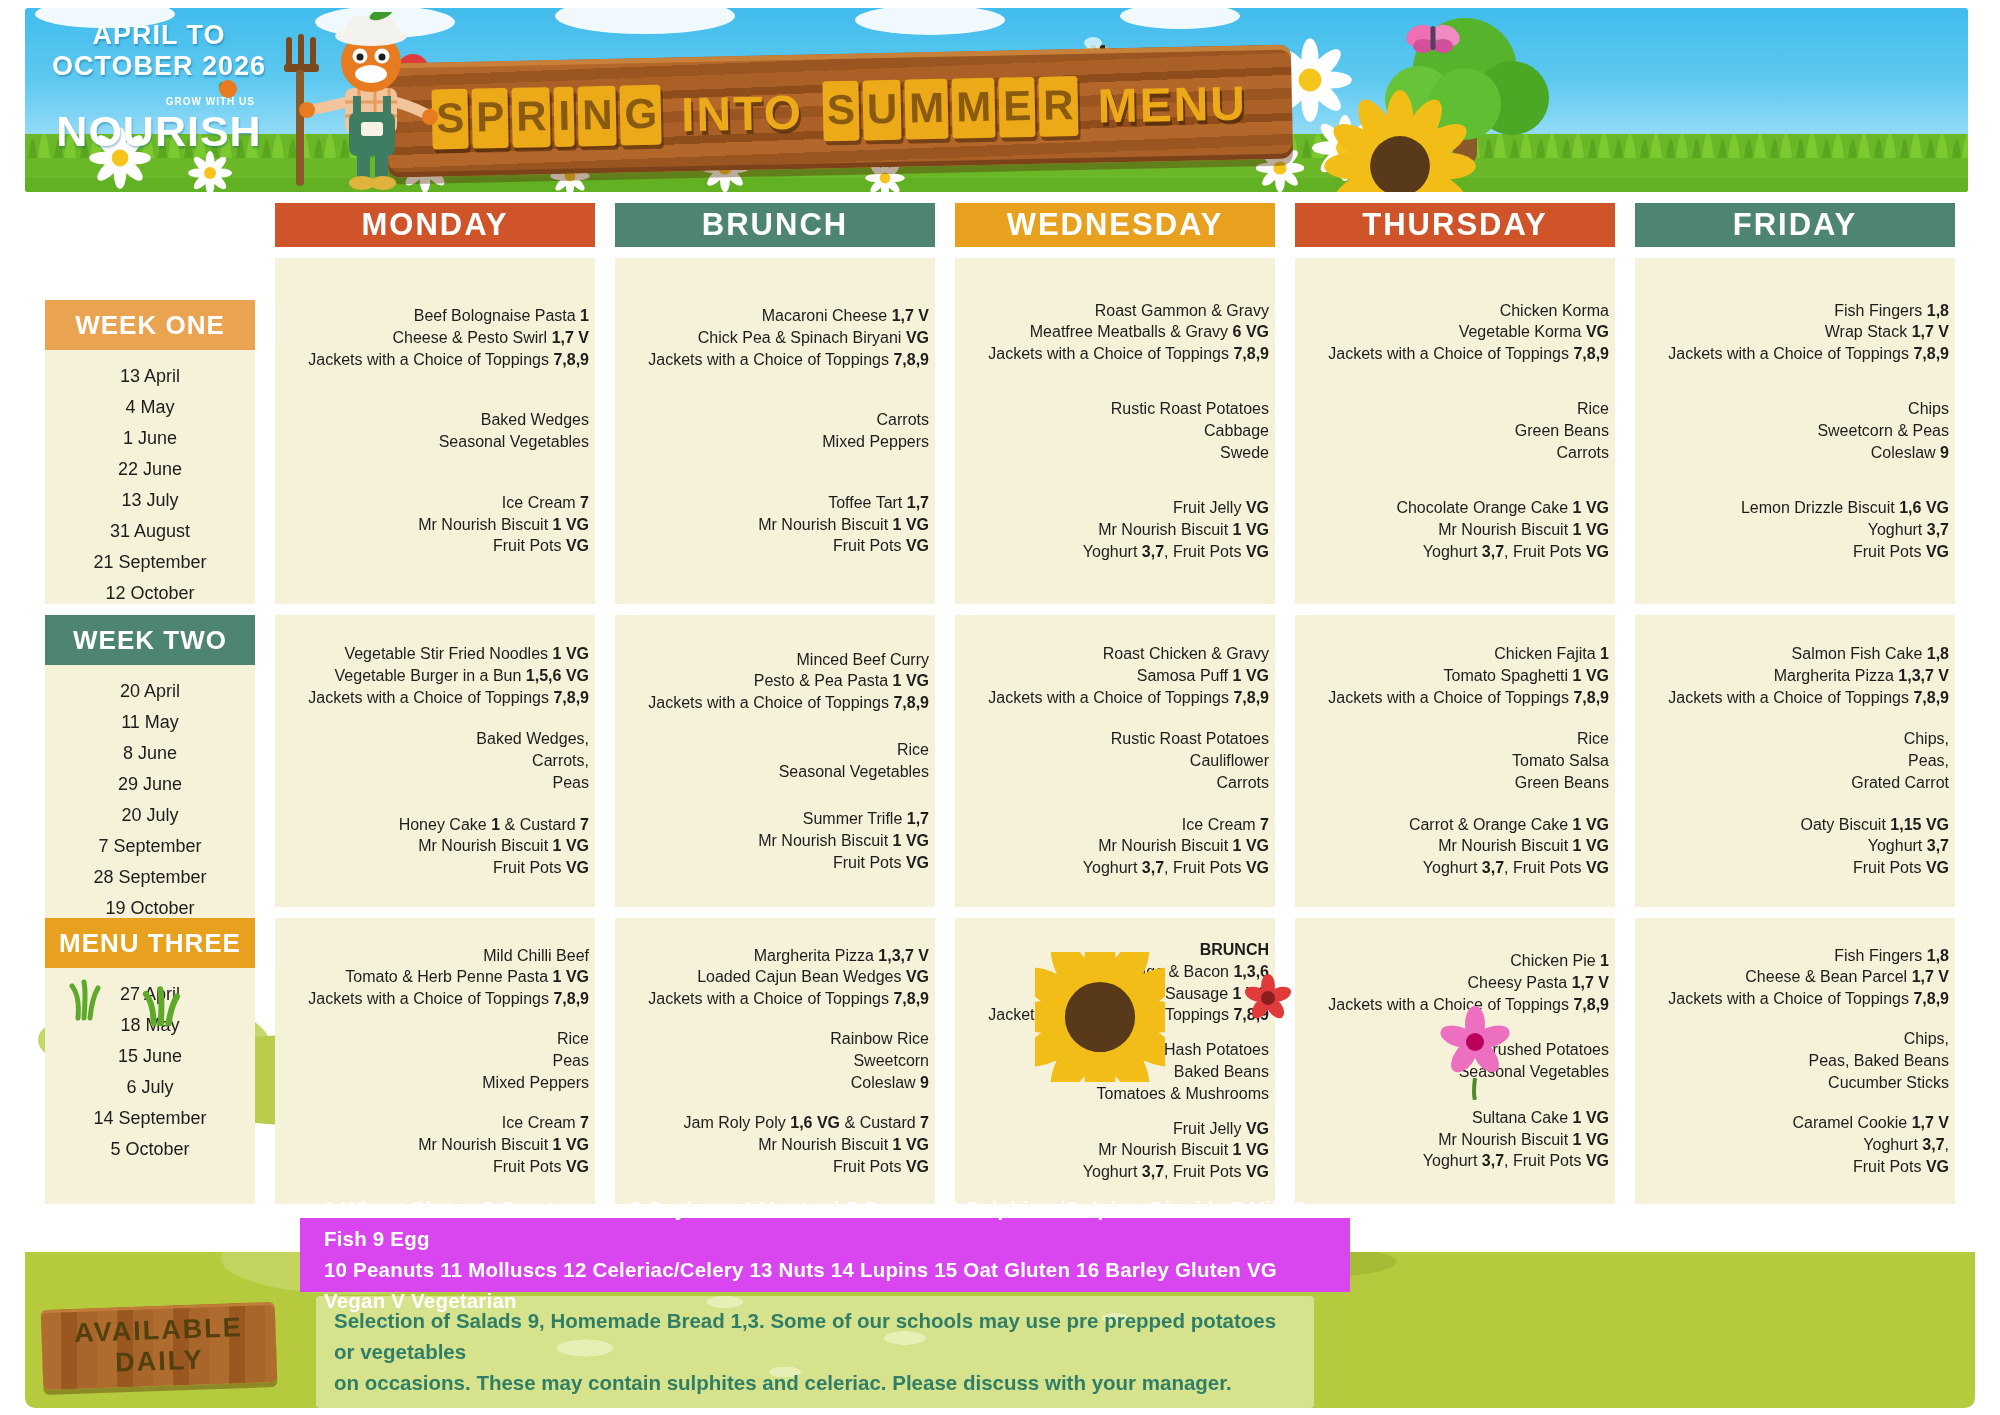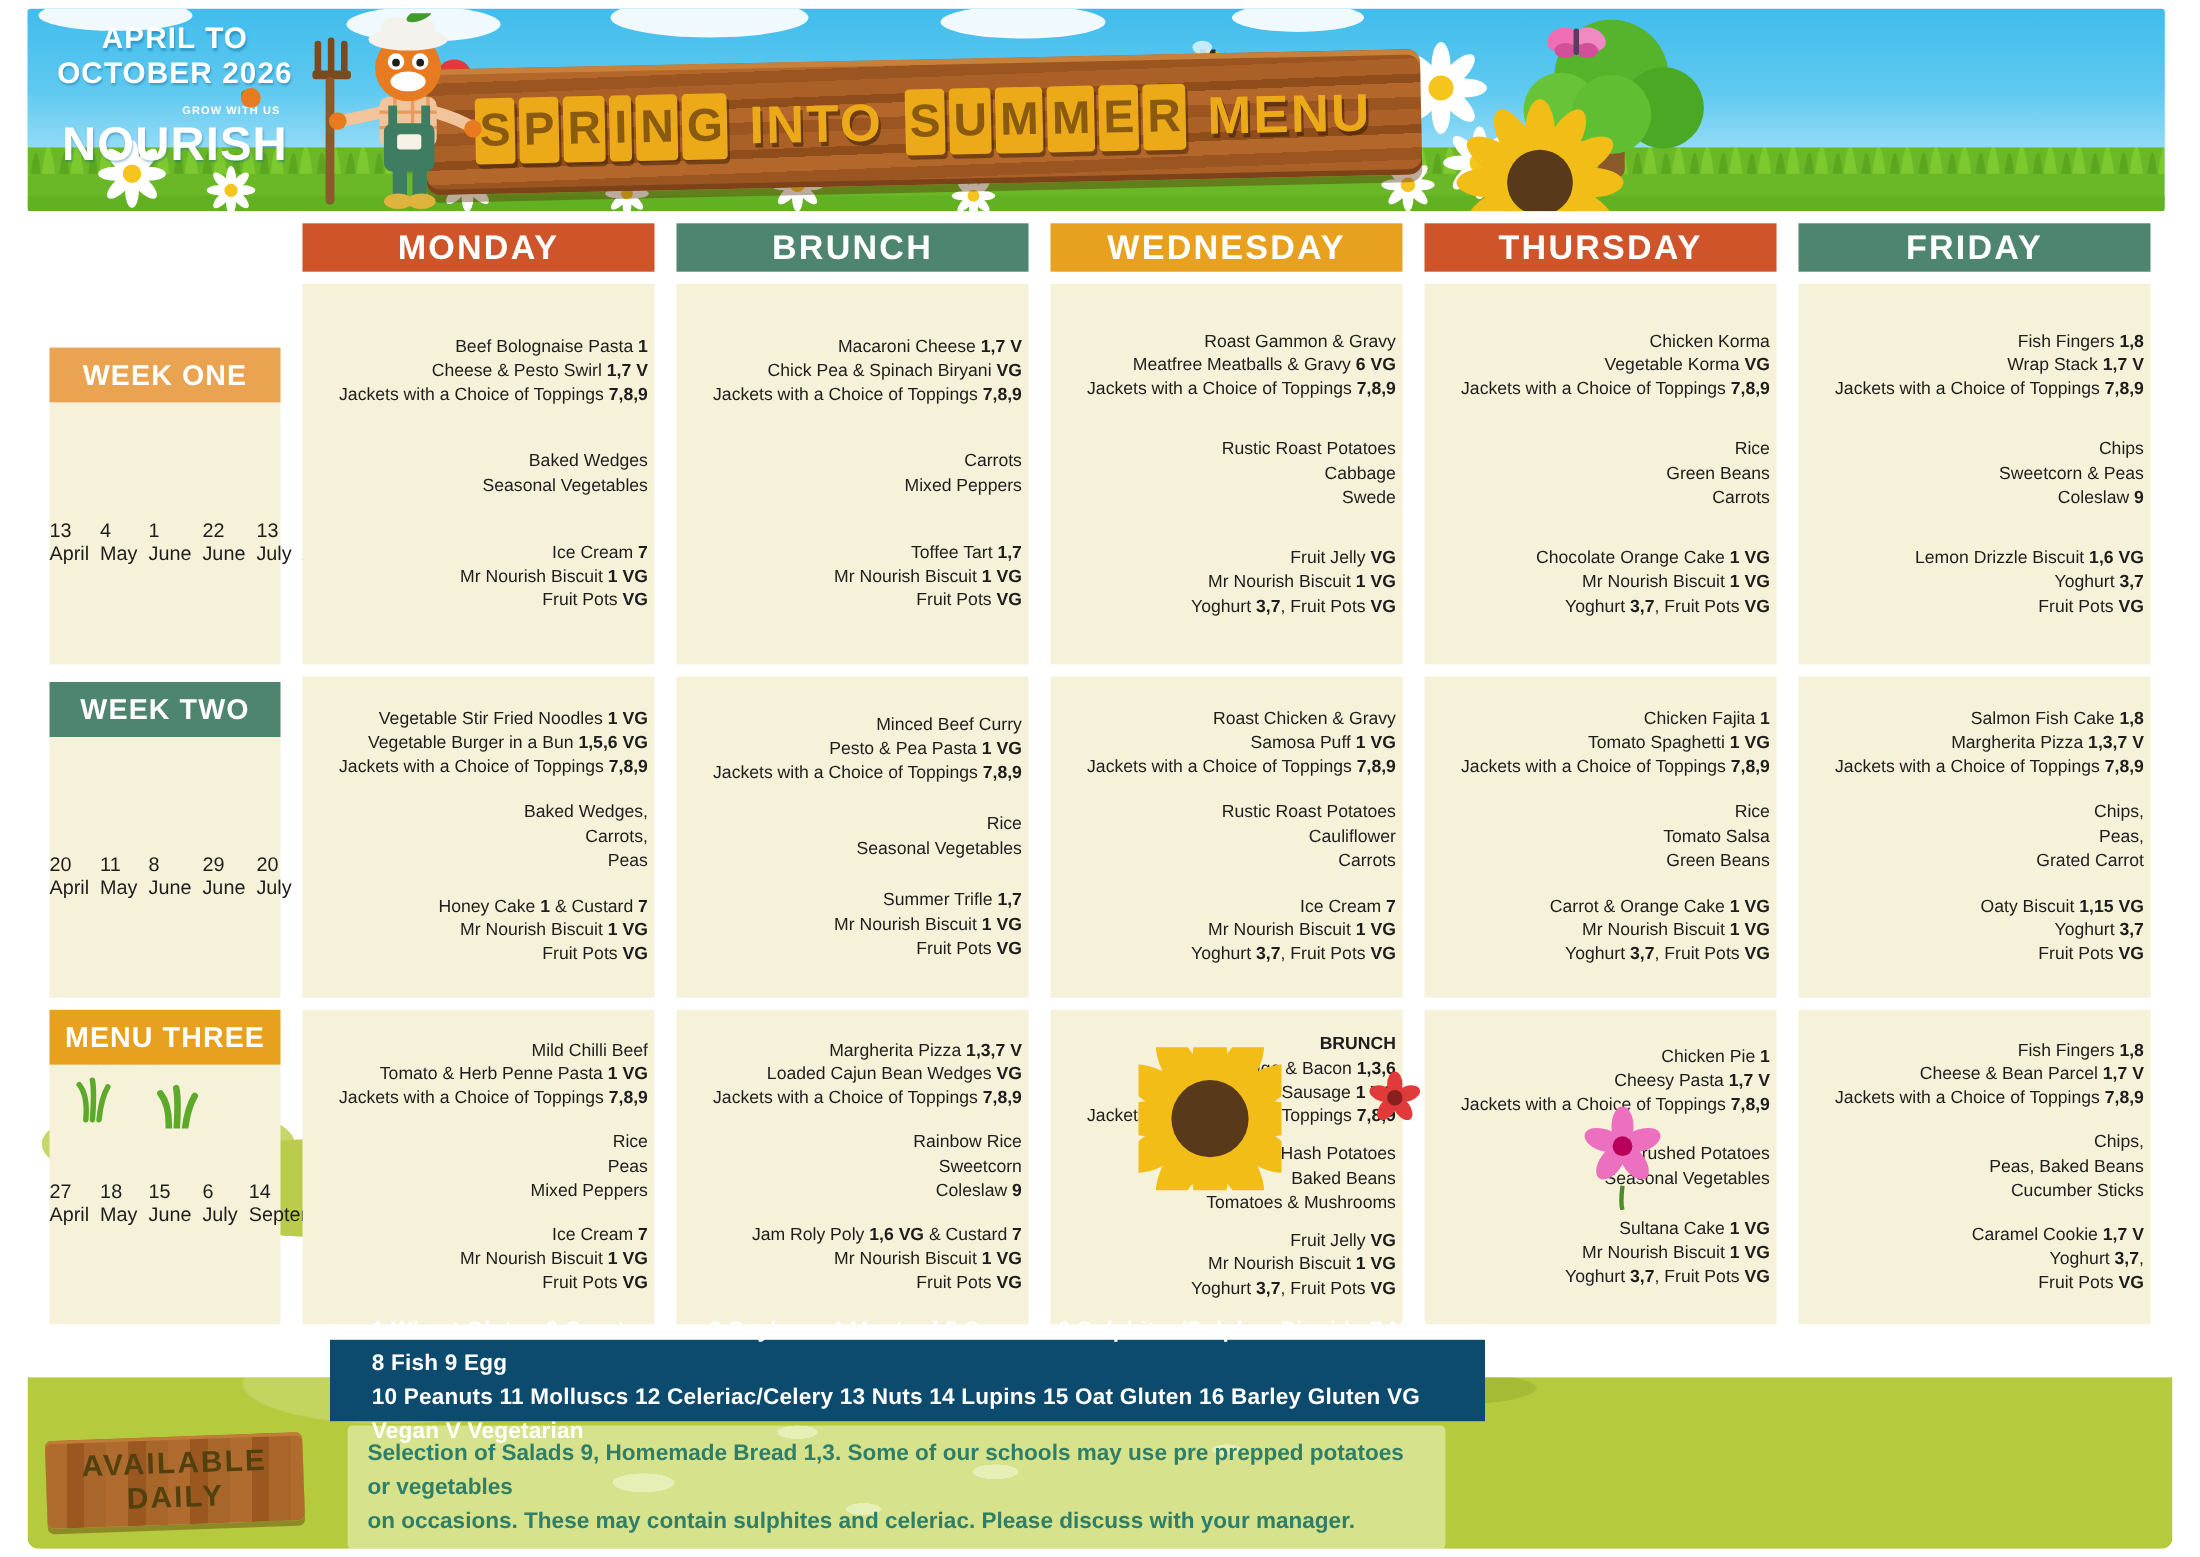--- a/index.html
+++ b/index.html
@@ -36,21 +36,21 @@
      display:grid;grid-template-columns:210px repeat(5,320px);
      grid-template-rows:44px 346px 292px 286px;column-gap:20px;row-gap:11px;}
   .day-header{display:flex;align-items:center;justify-content:center;color:#fff;
      font-weight:800;font-size:31px;letter-spacing:2px;}
   .c-orange{background:#d0542a}.c-teal{background:#4e8570}.c-amber{background:#e7a11e}
   .w-sand{background:#e9a351}.w-teal{background:#4e8570}.w-amber{background:#e7a11e}
   .week-side{display:flex;flex-direction:column;}
   .week-label{height:50px;flex:none;display:flex;align-items:center;justify-content:center;
      color:#fff;font-weight:800;font-size:26px;letter-spacing:1px;}
   .week-0 .side-spacer{height:58px}.week-1 .side-spacer{height:5px}.week-2 .side-spacer{height:0}
-  .week-dates{flex:1;background:#f6f1d9;display:flex;flex-direction:row;align-items:center;
+  .week-dates{flex:1;background:#f6f1d9;display:flex;flex-direction:column;align-items:center;
      padding-top:16px;gap:10px;font-size:18px;}
   .cell{background:#f6f1d9;display:flex;flex-direction:column;justify-content:space-evenly;
      text-align:right;padding:8px 6px;box-sizing:border-box;}
   .line{font-size:16px;line-height:1.36;}
   .line b{font-weight:700;}
 
   
   .grass{position:absolute;left:25px;top:1252px;width:1950px;height:156px;z-index:1;
      border-radius:0 0 10px 10px;
      background:
@@ -59,22 +59,22 @@
        radial-gradient(ellipse 26px 9px at 760px 120px,#d9e698 60%,transparent 62%),
        radial-gradient(ellipse 34px 11px at 880px 86px,#d9e698 60%,transparent 62%),
        radial-gradient(ellipse 22px 8px at 1090px 66px,#d9e698 60%,transparent 62%),
        radial-gradient(ellipse 150px 26px at 1280px 10px,#a6bb35 60%,transparent 62%),
        radial-gradient(ellipse 220px 60px at 330px 6px,#c3d45f 60%,transparent 62%),
        #b5ca3c;}
   .hill{position:absolute;background:#c6d76a;border-radius:50%;z-index:1;}
   .hill1{left:38px;top:1002px;width:230px;height:76px;}
   .hill2{left:150px;top:1035px;width:300px;height:90px;background:#b9cc4b;}
   .allergen{position:absolute;left:300px;top:1218px;width:1050px;height:74px;z-index:3;
-     background:#0c4a6e;color:#fff;display:flex;flex-direction:column;justify-content:center;
-     padding:0 38px;box-sizing:border-box;font-size:20.5px;font-weight:600;line-height:1.5;letter-spacing:.2px;}
+     background:#d946ef;color:#fff;display:flex;flex-direction:column;justify-content:center;
+     padding:0 24px;box-sizing:border-box;font-size:20.5px;font-weight:600;line-height:1.5;letter-spacing:.2px;}
   .allergen b{font-weight:800;}
   .note{position:absolute;left:316px;top:1296px;width:962px;z-index:2;padding:10px 18px;
      background:rgba(240,246,205,.55);border-radius:4px;color:#2f7f68;font-size:20.5px;
      font-weight:600;line-height:1.5;}
   .note b{font-weight:800;}
   .sign{position:absolute;left:42px;top:1306px;width:234px;height:80px;z-index:4;transform:rotate(-2deg);
      background:repeating-linear-gradient(92deg,#b06c2e 0 20px,#9a571f 20px 36px,#a8662a 36px 56px);
      border-radius:6px;box-shadow:0 5px 0 rgba(80,40,5,.4), inset 0 3px 0 #c27c3a;
      display:flex;align-items:center;justify-content:center;text-align:center;
      color:#53400f;font-weight:800;font-size:27px;letter-spacing:2px;line-height:1.15;}

